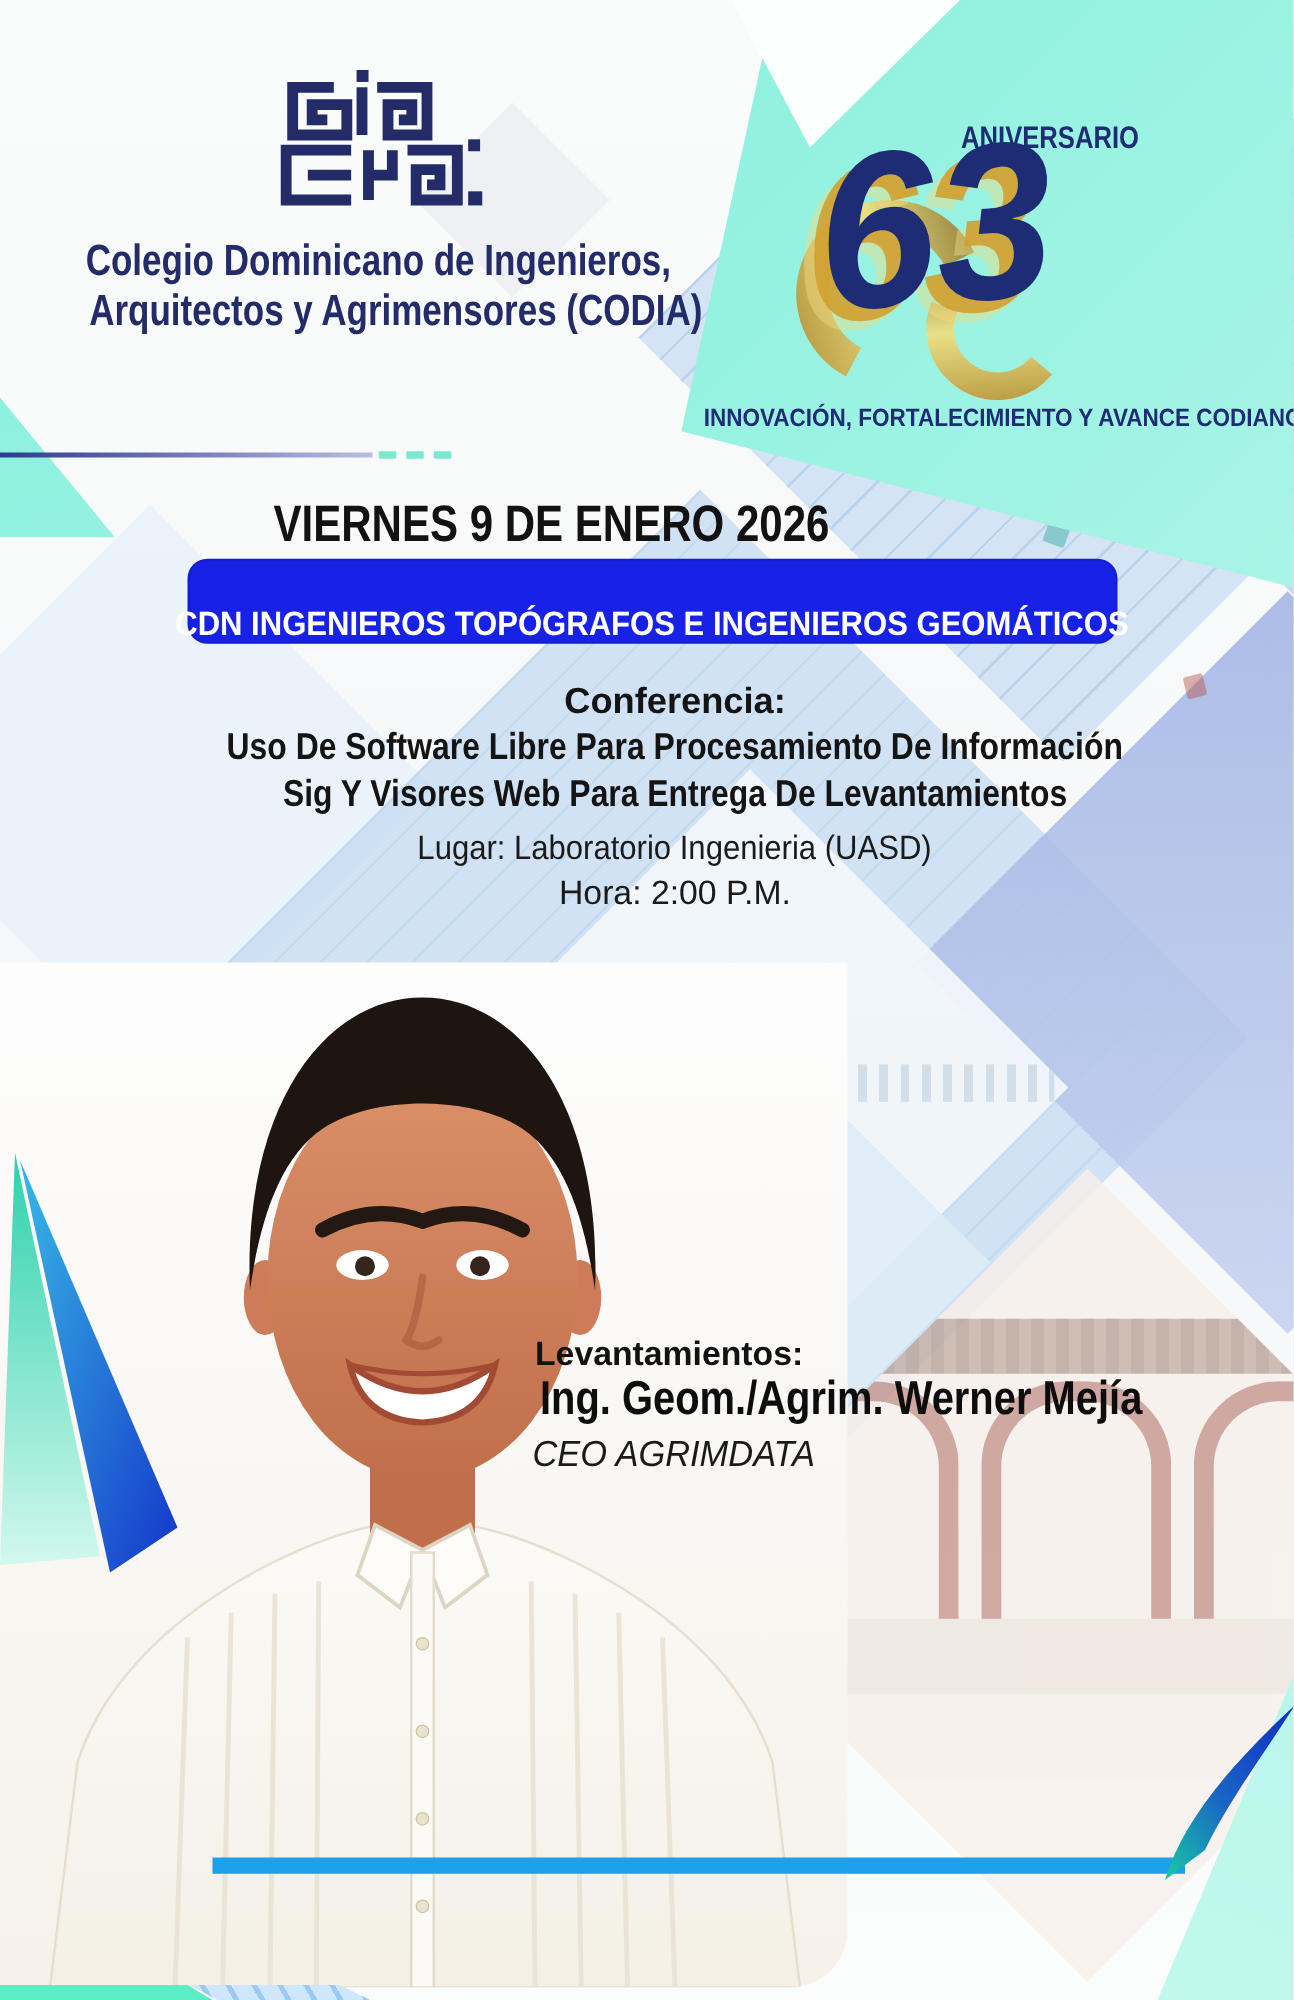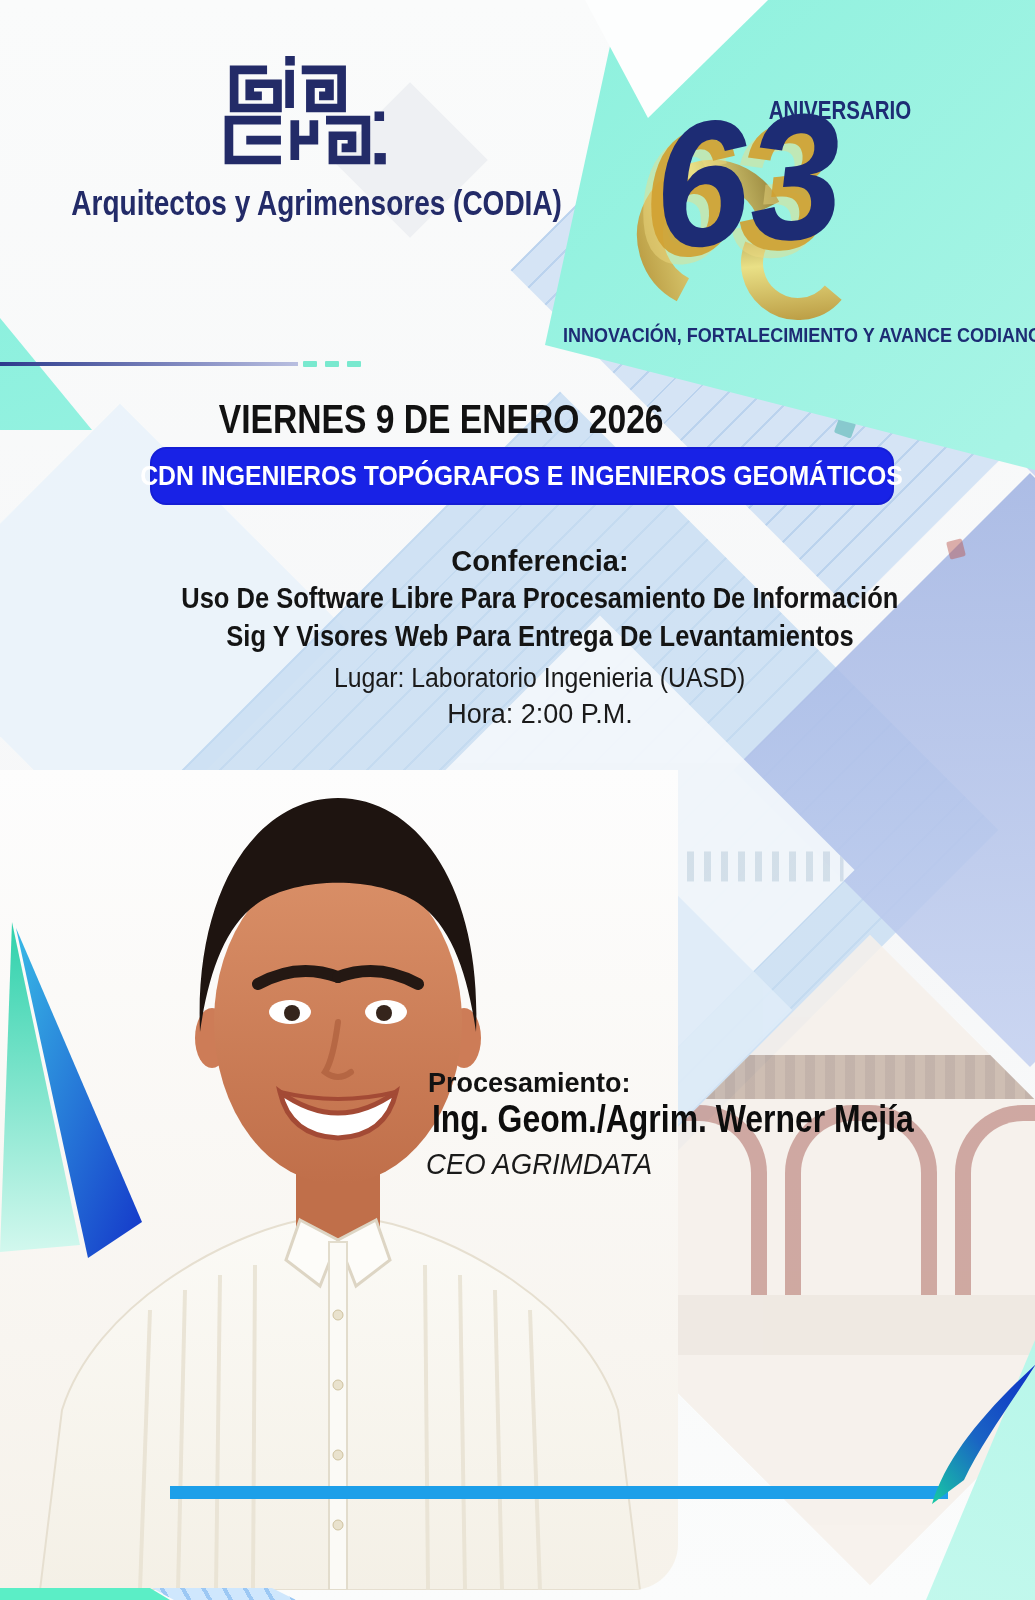--- a/index.html
+++ b/index.html
@@ -28,22 +28,22 @@
   .anniv-word{left:700px;top:96px;width:280px;text-align:center;z-index:11;
     font-weight:bold;color:#1d2c74;font-size:25px;letter-spacing:0;white-space:nowrap;
     display:block;transform:scaleX(.82);}
   .anniv-tag{left:540px;top:324px;width:460px;text-align:center;z-index:11;
     font-weight:bold;color:#1d2c74;font-size:20px;white-space:nowrap;display:block;transform:scaleX(.90);}
 
   
   .date-line{left:0;top:396px;width:882px;text-align:center;z-index:10;
     font-weight:bold;color:#121212;font-size:41px;white-space:nowrap;}
   .date-line span{display:inline-block;transform:scaleX(.82);}
-  .chapter-pill{left:150px;top:447px;width:744px;height:58px;z-index:10;background:#1822e6;border-radius:16px;
-    display:flex;align-items:center;justify-content:center;box-shadow:0 0 0 2px rgba(10,16,120,.15) inset;}
+  .chapter-pill{left:150px;top:447px;width:744px;height:68px;z-index:10;background:#1822e6;border-radius:16px;
+    display:flex;align-items:flex-end;justify-content:center;box-shadow:0 0 0 2px rgba(10,16,120,.15) inset;}
   .chapter-pill span{color:#ffffff;font-weight:bold;font-size:27px;white-space:nowrap;display:inline-block;transform:scaleX(.92);}
   .conf-label{left:0;top:545px;width:1080px;text-align:center;z-index:10;font-weight:bold;color:#141414;font-size:29px;}
   .conf-t1{left:0;top:581px;width:1080px;text-align:center;z-index:10;font-weight:bold;color:#141414;font-size:30px;white-space:nowrap;}
   .conf-t1 span{display:inline-block;transform:scaleX(.85);}
   .conf-t2{left:0;top:619px;width:1080px;text-align:center;z-index:10;font-weight:bold;color:#141414;font-size:30px;white-space:nowrap;}
   .conf-t2 span{display:inline-block;transform:scaleX(.85);}
   .loc-line{left:0;top:663px;width:1080px;text-align:center;z-index:10;color:#1a1a1a;font-size:27px;white-space:nowrap;}
   .loc-line span{display:inline-block;transform:scaleX(.92);}
   .time-line{left:0;top:699px;width:1080px;text-align:center;z-index:10;color:#1a1a1a;font-size:27px;}
 
@@ -218,20 +218,23 @@
         <path d="M88,74 H28 V120 H88 M88,97 H48"></path>
         <path d="M104,74 V120 M104,97 H126 V74"></path>
         <path d="M140,74 H186 V120 H148 V92 H170 V106 H158"></path>
       </g>
       <g fill="#232b68">
         <rect x="93" y="0" width="11" height="11"></rect>
         <rect x="196" y="64" width="11" height="11"></rect>
         <rect x="196" y="112" width="13" height="13"></rect>
       </g>
     </svg>
+    <div>
+      <span class="org-name">Colegio Dominicano de Ingenieros,</span>
+    </div>
     <div style="margin-top:-6px;">
       <span class="org-name">Arquitectos y Agrimensores (CODIA)</span>
     </div>
   </div>
 
   <svg class="abs" style="left:620px;top:95px;z-index:9;" width="260" height="240" viewBox="0 0 260 240">
     <defs>
       <linearGradient id="gold" x1="0" y1="0" x2="1" y2="1">
         <stop offset="0" stop-color="#8a6a1e"></stop>
           <stop offset=".5" stop-color="#f2de7c"></stop>
@@ -258,17 +261,17 @@
     <span>Uso De Software Libre Para Procesamiento De Información</span>
   </div>
   <div class="abs conf-t2">
     <span>Sig Y Visores Web Para Entrega De Levantamientos</span>
   </div>
   <div class="abs loc-line">
     <span>Lugar: Laboratorio Ingenieria (UASD)</span>
   </div>
   <div class="abs time-line">Hora: 2:00 P.M.</div>
 
-  <div class="abs spk-label">Procesamiento:</div>
+  <div class="abs spk-label">Levantamientos:</div>
   <span class="abs spk-name">Ing. Geom./Agrim. Werner Mejía</span>
   <span class="abs spk-role">CEO AGRIMDATA</span>
 
 </div>
 
 </body></html>

